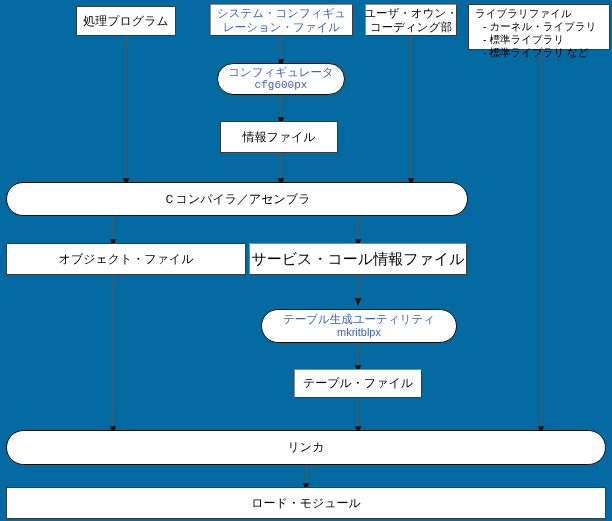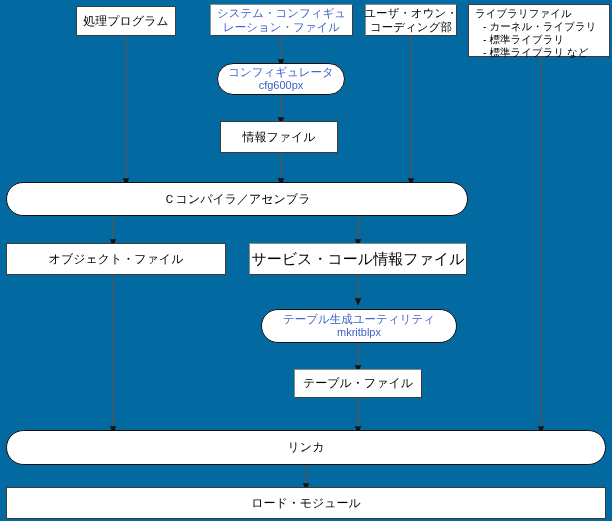--- a/index.html
+++ b/index.html
@@ -110,41 +110,41 @@
   <div class="node rect shadow" style="left:210px; top:4px; width:143px; height:32px; font-size:11.5px;">
     <span class="ln1 blue">システム・コンフィギュ</span>
     <span class="ln2 blue">レーション・ファイル</span>
   </div>
 
   <div class="node rect shadow" style="left:365px; top:4px; width:92px; height:32px; font-size:11.5px;">
     <span class="ln1">ユーザ・オウン・</span>
     <span class="ln2">コーディング部</span>
   </div>
 
-  <div class="node rect left-text" style="left:468px; top:4px; width:142px; height:53px; font-size:10.5px; padding:2px 4px 6px 6px; justify-content:flex-start;">
+  <div class="node rect left-text" style="left:468px; top:4px; width:142px; height:46px; font-size:10.5px; padding:2px 4px 6px 6px; justify-content:flex-start;">
     <span class="libline">ライブラリファイル</span>
     <span class="libline" style="padding-left:8px;">- カーネル・ライブラリ</span>
     <span class="libline" style="padding-left:8px;">- 標準ライブラリ</span>
     <span class="libline" style="padding-left:8px;">- 標準ライブラリ など</span>
   </div>
 
   <div class="node stadium" style="left:217px; top:63px; width:128px; height:32px;">
     <span class="ln1 blue" style="font-size:11.5px;">コンフィギュレータ</span>
-    <span class="ln2 blue" style="font-size:11px;">cfg600px</span>
+    <span class="ln2 blue" style="font-size:11px;font-family:Liberation Mono, monospace;">cfg600px</span>
   </div>
 
   <div class="node rect" style="left:220px; top:121px; width:118px; height:32px; font-size:12px;">
     <span class="ln1">情報ファイル</span>
   </div>
 
   <div class="node stadium" style="left:6px; top:182px; width:462px; height:34px; font-size:12px;">
     <span class="ln1">Ｃコンパイラ／アセンブラ</span>
   </div>
 
-  <div class="node rect" style="left:6px; top:243px; width:220px; height:32px; font-size:12px;">
+  <div class="node rect" style="left:6px; top:243px; width:240px; height:32px; font-size:12px;">
     <span class="ln1">オブジェクト・ファイル</span>
   </div>
 
   <div class="node rect shadow" style="left:249px; top:243px; width:218px; height:32px; font-size:15px;">
     <span class="ln1">サービス・コール情報ファイル</span>
   </div>
 
   <div class="node stadium" style="left:261px; top:309px; width:196px; height:34px;">
     <span class="ln1 blue" style="font-size:11.5px;">テーブル生成ユーティリティ</span>
     <span class="ln2 blue" style="font-size:11px;">mkritblpx</span>

